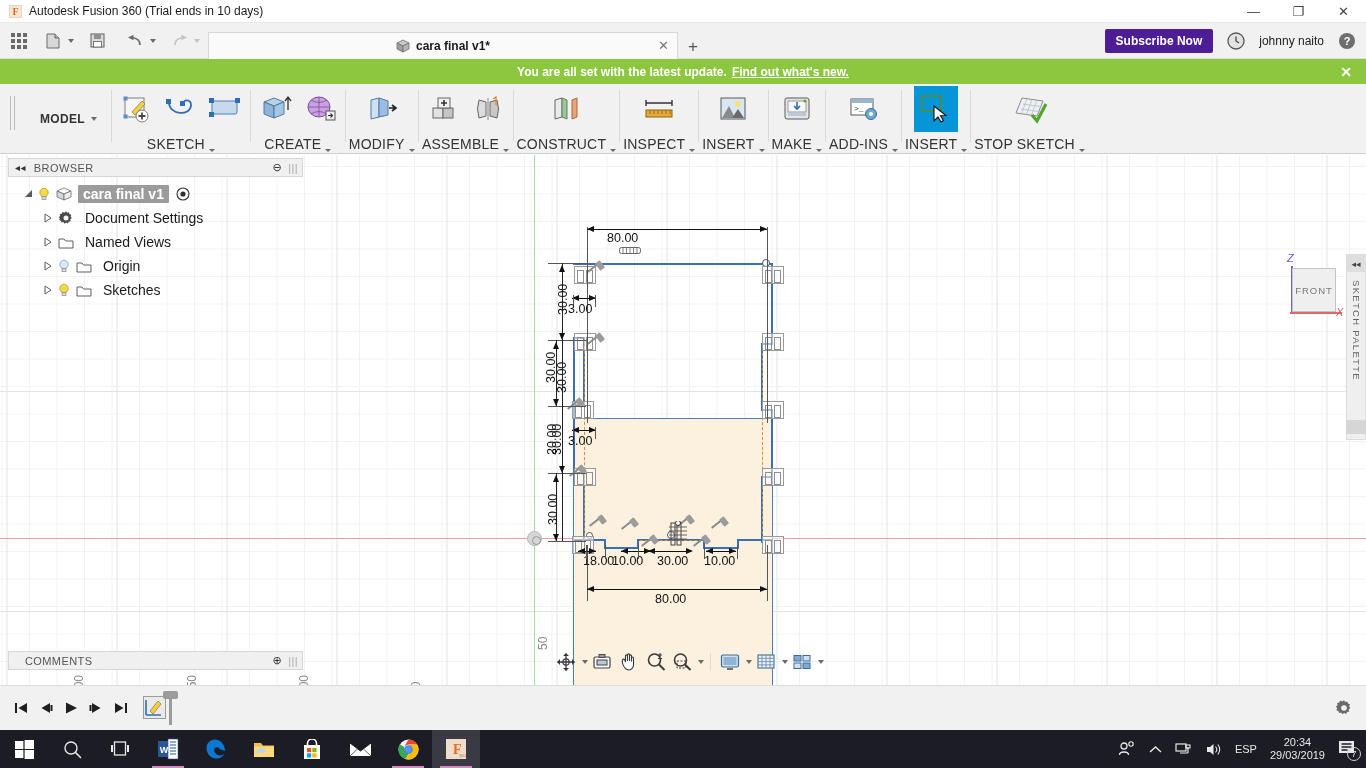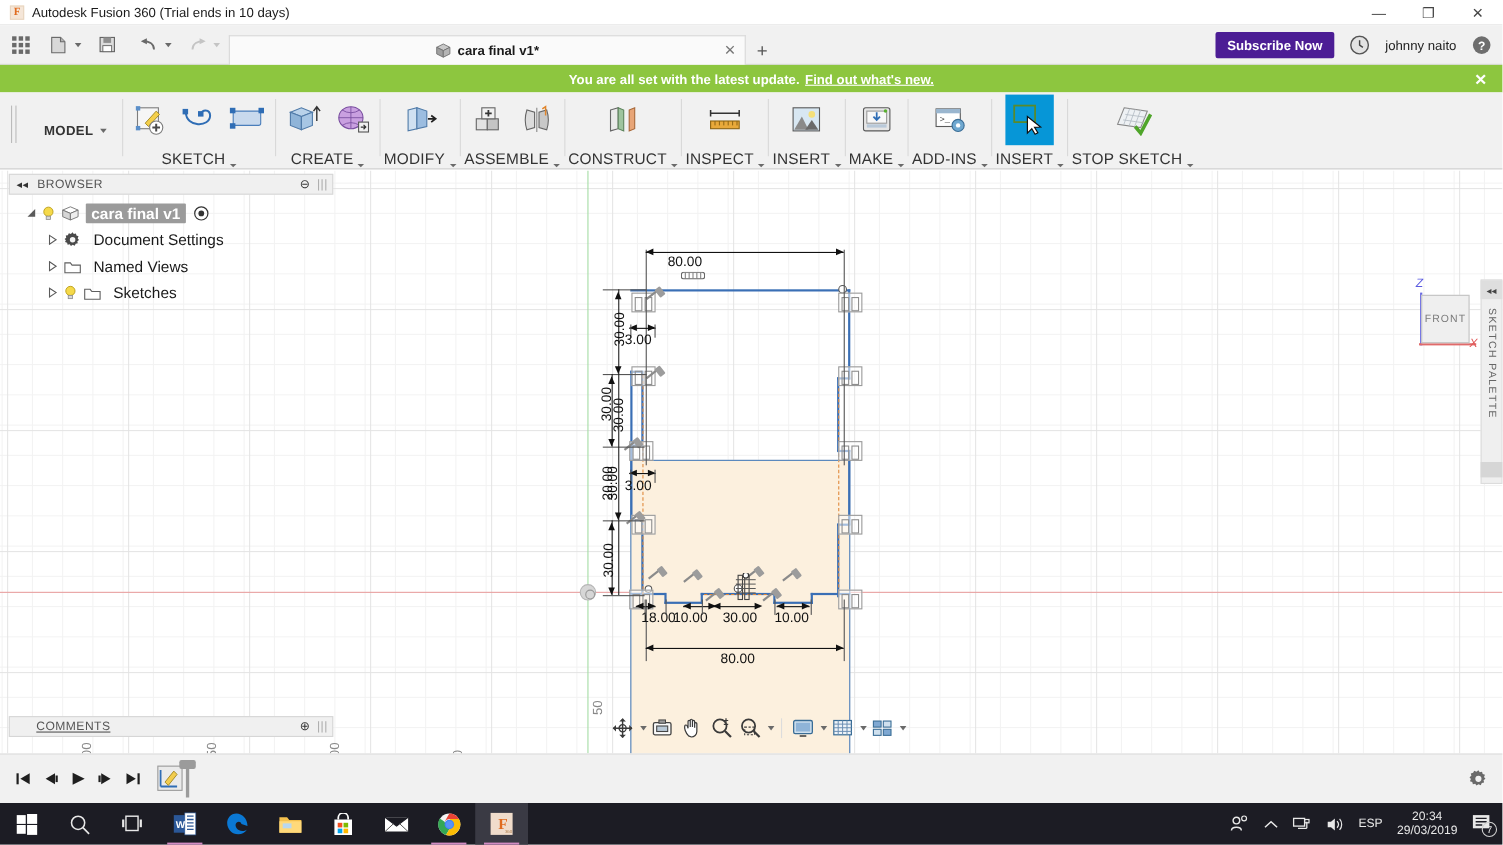--- a/index.html
+++ b/index.html
@@ -227,21 +227,21 @@
   .rpalette-foot {
     position:absolute; right:0; top:420px; width:20px;height:14px; background:#d6d6d6;
   }
 
   
   .comments {
     position:absolute; left:8px; top:651px; width:295px; height:19px;
     background:#f0f0f0; border:1px solid #d6d6d6;
     display:flex; align-items:center; font-size:11px; color:#555; letter-spacing:0.4px;
   }
-  .comments span.lab { margin-left:24px;text-decoration:underline; }
+  .comments span.lab { margin-left:16px; }
   .comments .plus { margin-left:auto; margin-right:6px; font-size:11px; color:#333; }
   .comments .bars { margin-right:4px; color:#aaa; font-size:11px; }
 
   
   .navbar {
     position:absolute; left:534px; top:648px; width:290px; height:28px;
     display:flex; align-items:center; gap:1px;
   }
   .navbtn { width:26px;height:26px; display:flex;align-items:center;justify-content:center; color:#4a4a4a; }
   .navsep { width:1px; height:18px; background:#dcdcdc; margin:0 5px; }
@@ -889,20 +889,39 @@
           </svg>
       </span>
       <span class="ficon">
         <svg width="16" height="13" viewBox="0 0 16 13">
           <path d="M1 3 h5 l1.5 2 H15 v7 H1 Z" fill="#fff" stroke="#5f5f5f" stroke-width="1"></path>
         </svg>
       </span>
       <span class="tlabel">Named Views</span>
     </div>
 
+    <div class="tnode" style="padding-left:36px">
+      <span class="arrow">
+        <svg width="8" height="10" viewBox="0 0 8 10">
+            <path d="M1 1 L7 5 L1 9 Z" fill="none" stroke="#5a5a5a" stroke-width="1"></path>
+          </svg>
+      </span>
+      <span class="bulb">
+        <svg width="12" height="14" viewBox="0 0 12 14">
+          <circle cx="6" cy="5.5" r="4.2" fill="#d8e8f7" stroke="#7f9fbd" stroke-width="0.8"></circle>
+          <rect x="4" y="9.5" width="4" height="3" fill="#d7d7d7" stroke="#8a8a8a" stroke-width="0.7"></rect>
+        </svg>
+      </span>
+      <span class="ficon">
+        <svg width="16" height="13" viewBox="0 0 16 13">
+          <path d="M1 3 h5 l1.5 2 H15 v7 H1 Z" fill="#fff" stroke="#5f5f5f" stroke-width="1"></path>
+        </svg>
+      </span>
+      <span class="tlabel">Origin</span>
+    </div>
 
     <div class="tnode" style="padding-left:36px">
       <span class="arrow">
         <svg width="8" height="10" viewBox="0 0 8 10">
             <path d="M1 1 L7 5 L1 9 Z" fill="none" stroke="#5a5a5a" stroke-width="1"></path>
           </svg>
       </span>
       <span class="bulb">
         <svg width="12" height="14" viewBox="0 0 12 14">
           <circle cx="6" cy="5.5" r="4.2" fill="#f5d94a" stroke="#b79b14" stroke-width="0.8"></circle>

